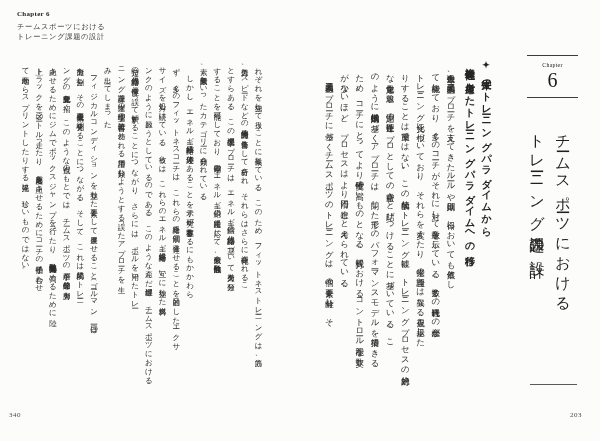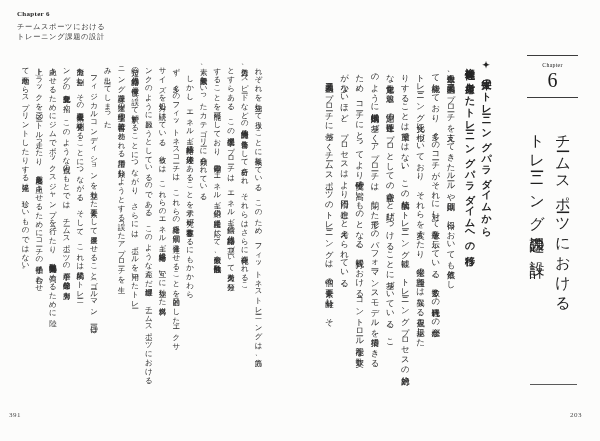--- a/index.html
+++ b/index.html
@@ -100,21 +100,21 @@
     <div class="col">ニング課題を従来の生理学の教科書で使われる用語で分類しようとする誤ったアプローチを生</div>
     <div class="col">み出してしまった。</div>
     <div class="col">　フィジカルコンディションを独立した要素として発展させること（ゴールマン、二〇一〇）は、</div>
     <div class="col">能力を分割し、その構成要素を細分化することにつながる。そして、これは結果的にトレーニ</div>
     <div class="col">ングの脱文脈化を招く。このような視点のもとでは、チームスポーツの選手が爆発的な脚力を</div>
     <div class="col">向上させるためにジムでボックスジャンプを行ったり、乳酸性無酸素持久力を高めるために陸</div>
     <div class="col">上トラックを三〇〇メートル走ったり、反応速度を向上させるためにコーチの手拍子に合わせ</div>
     <div class="col">て地面からスプリントしたりする光景は、珍しいものではない。</div>
   </div>
 
-  <div class="folio folio-left">391</div>
+  <div class="folio folio-left">340</div>
 
   <div class="chapter-block">
     <div class="rule"></div>
     <div class="chapter-label">Chapter</div>
     <div class="chapter-number">6</div>
     <div class="rule rule-bottom"></div>
   </div>
 
   <div class="chapter-title">
     <div>チームスポーツにおける</div>

